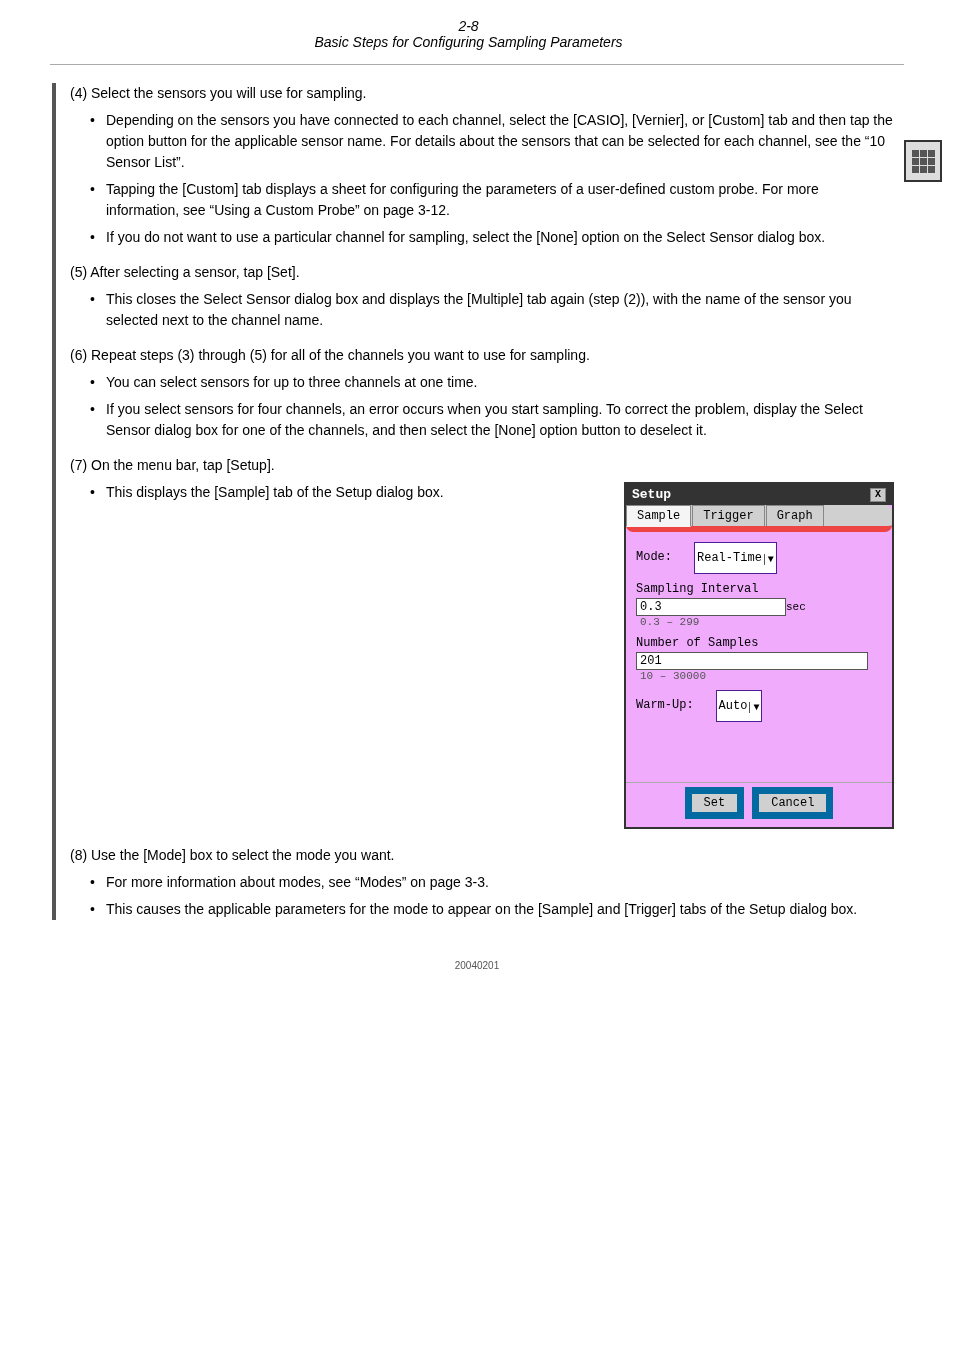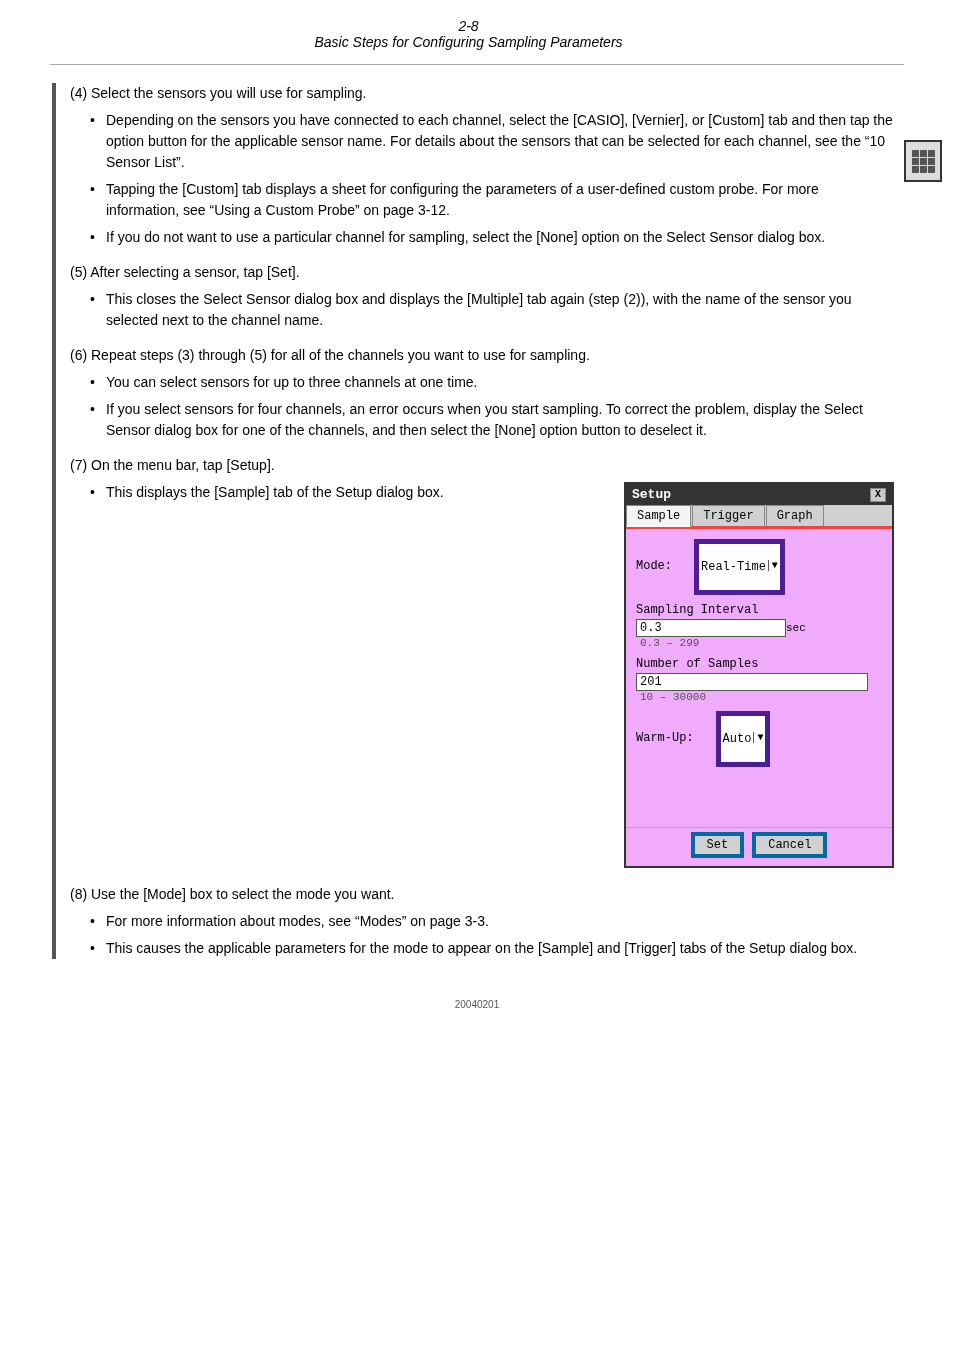--- a/index.html
+++ b/index.html
@@ -138,21 +138,22 @@
       height: 14px;
       display: flex;
       align-items: center;
       justify-content: center;
       font-size: 10px;
       cursor: pointer;
     }
     .dialog-tabs {
       display: flex;
       background: #d0d0d0;
-      border-bottom: 3px solid #ef4444;
+      border-bottom: 6px solid #ef4444;
+      border-radius: 7px;
     }
     .dialog-tab {
       padding: 3px 10px;
       font-family: 'Courier New', monospace;
       font-size: 12px;
       border: 1px solid #888;
       border-bottom: none;
       background: #d0d0d0;
       cursor: pointer;
       margin-right: 1px;
@@ -198,47 +199,47 @@
       font-size: 11px;
       color: #555;
       margin-left: 4px;
     }
     .dialog-select-row {
       display: flex;
       align-items: center;
       gap: 22px;
     }
     .dialog-select {
-      border: 5px solid #4c1d95;
+      border: 1px solid #4c1d95;
       background: #fff;
       font-family: 'Courier New', monospace;
       font-size: 12px;
-      padding: 16px 2px;
-      display: flex;
-      align-items: flex-start;
+      padding: 8px 2px;
+      display: flex;
+      align-items: flex-end;
       gap: 2px;
     }
     .dialog-select-arrow {
       border-left: 1px solid #555;
       padding-left: 3px;
       font-size: 10px;
     }
     .dialog-spacer {
       height: 40px;
     }
     .dialog-footer {
       display: flex;
       justify-content: center;
       gap: 8px;
       padding: 4px 0 8px 0;
       border-top: 1px solid #aaa;
       margin-top: 4px;
     }
     .dialog-btn {
-      border: 4px solid #0369a1;
+      border: 7px solid #0369a1;
       background: #d0d0d0;
       font-family: 'Courier New', monospace;
       font-size: 12px;
       padding: 2px 12px;
       cursor: pointer;
       min-width: 50px;
       text-align: center;
     }
 
     .footer-code {

